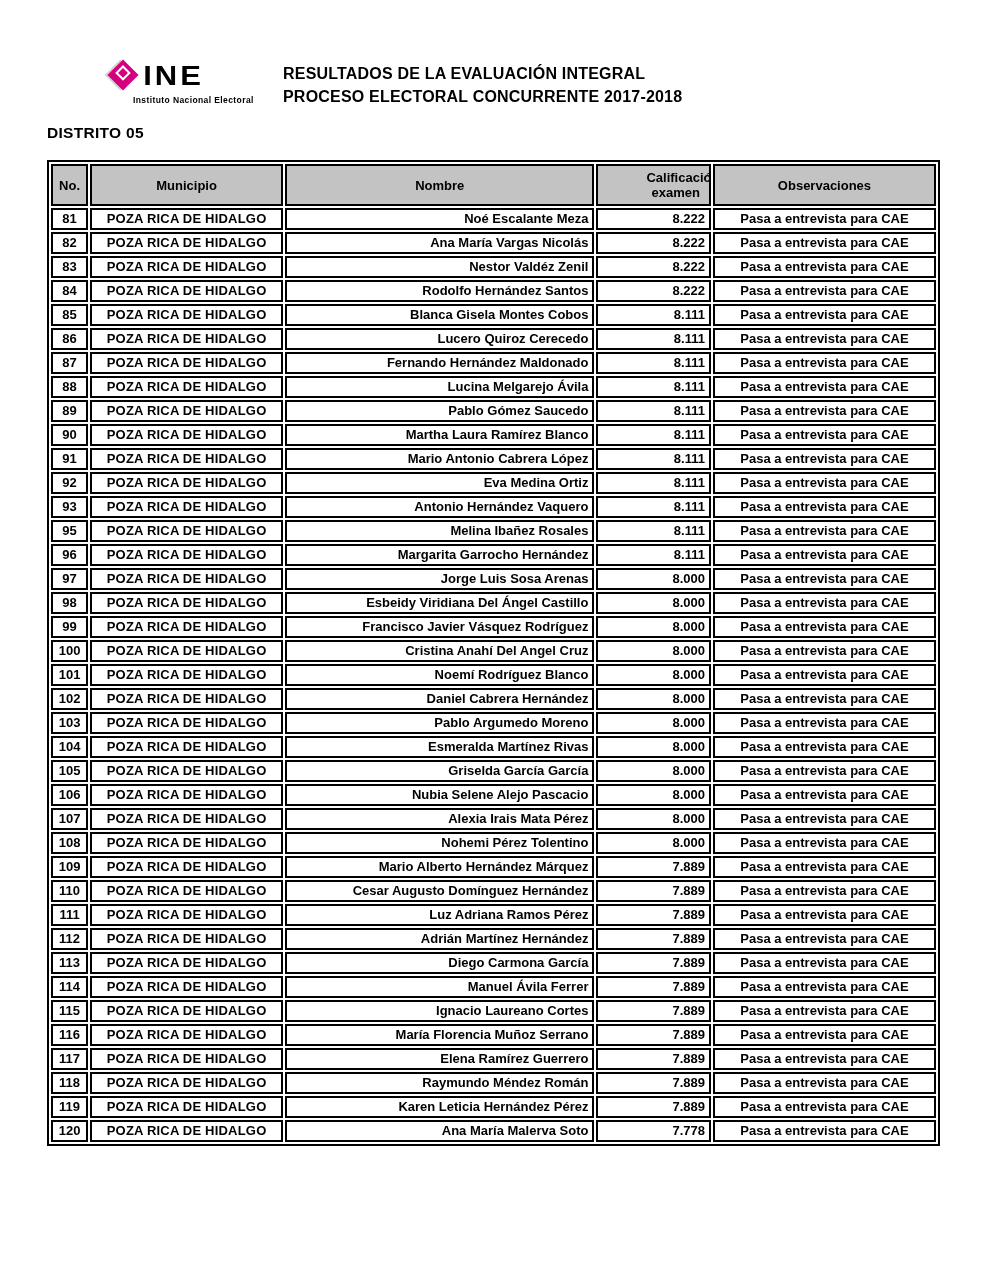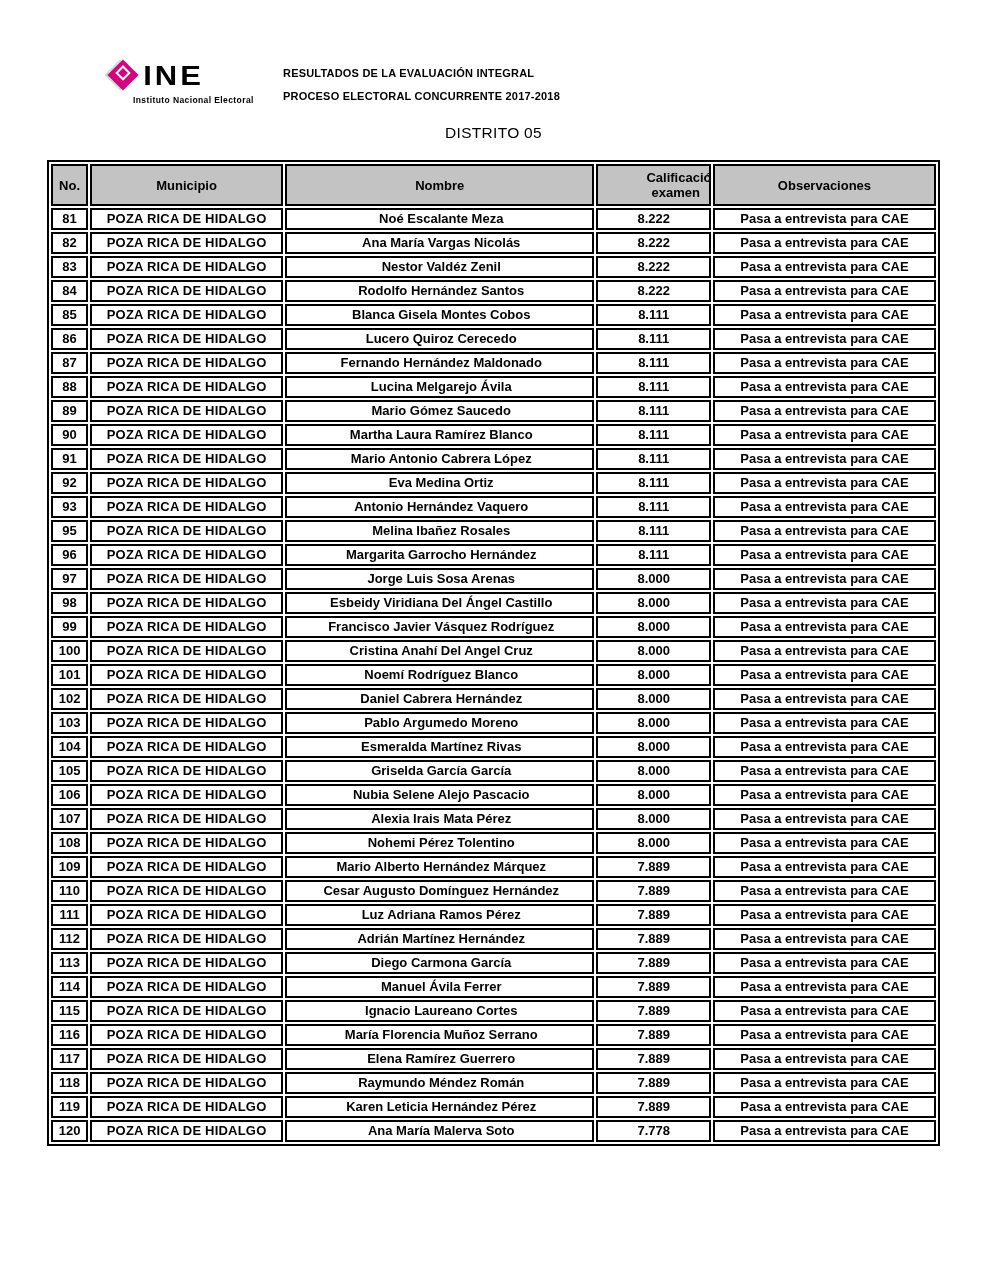--- a/index.html
+++ b/index.html
@@ -57,34 +57,34 @@
     letter-spacing: 0.4px;
     white-space: nowrap;
     margin-left: 41px;
   }
 
   
   .title {
     position: absolute;
     left: 283px;
     top: 62px;
-    font-size: 11px;
+    font-size: 16px;
     font-weight: bold;
     line-height: 23px;
     letter-spacing: 0.2px;
     white-space: nowrap;
   }
   .district {
     position: absolute;
     left: 47px;
     top: 124px;
     width: 893px;
-    text-align: center;
+    text-align: left;
     font-size: 15.5px;
-    font-weight: normal;
+    font-weight: bold;
     letter-spacing: 0.3px;
   }
 
   
   table.results {
     position: absolute;
     left: 47px;
     top: 160px;
     width: 893px;
     border: 2px solid #000;
@@ -112,22 +112,22 @@
   .results td {
     font-size: 13px;
     line-height: 18px;
     height: 18px;
     white-space: nowrap;
     padding: 0 4px;
     vertical-align: middle;
   }
   td.c-no  { text-align: center; }
   td.c-mun { text-align: center; letter-spacing: 0.2px; }
-  td.c-nom { text-align: center; padding-left: 7px; }
-  td.c-cal { text-align: center; }
+  td.c-nom { text-align: right; padding-left: 7px; }
+  td.c-cal { text-align: right; }
   td.c-obs { text-align: center; }
 </style>
 </head>
 <body>
 
 <div class="page">
 
   <div class="logo">
     <div class="logo-row">
       <span class="diamond" style="background: rgb(213, 0, 127);"></span>
@@ -221,21 +221,21 @@
     <td class="c-no">88</td>
     <td class="c-mun">POZA RICA DE HIDALGO</td>
     <td class="c-nom">Lucina Melgarejo Ávila</td>
     <td class="c-cal">8.111</td>
     <td class="c-obs">Pasa a entrevista para CAE</td>
   </tr>
 
   <tr>
     <td class="c-no">89</td>
     <td class="c-mun">POZA RICA DE HIDALGO</td>
-    <td class="c-nom">Mario Gómez Saucedo</td>
+    <td class="c-nom">Pablo Gómez Saucedo</td>
     <td class="c-cal">8.111</td>
     <td class="c-obs">Pasa a entrevista para CAE</td>
   </tr>
 
   <tr>
     <td class="c-no">90</td>
     <td class="c-mun">POZA RICA DE HIDALGO</td>
     <td class="c-nom">Martha Laura  Ramírez Blanco</td>
     <td class="c-cal">8.111</td>
     <td class="c-obs">Pasa a entrevista para CAE</td>

